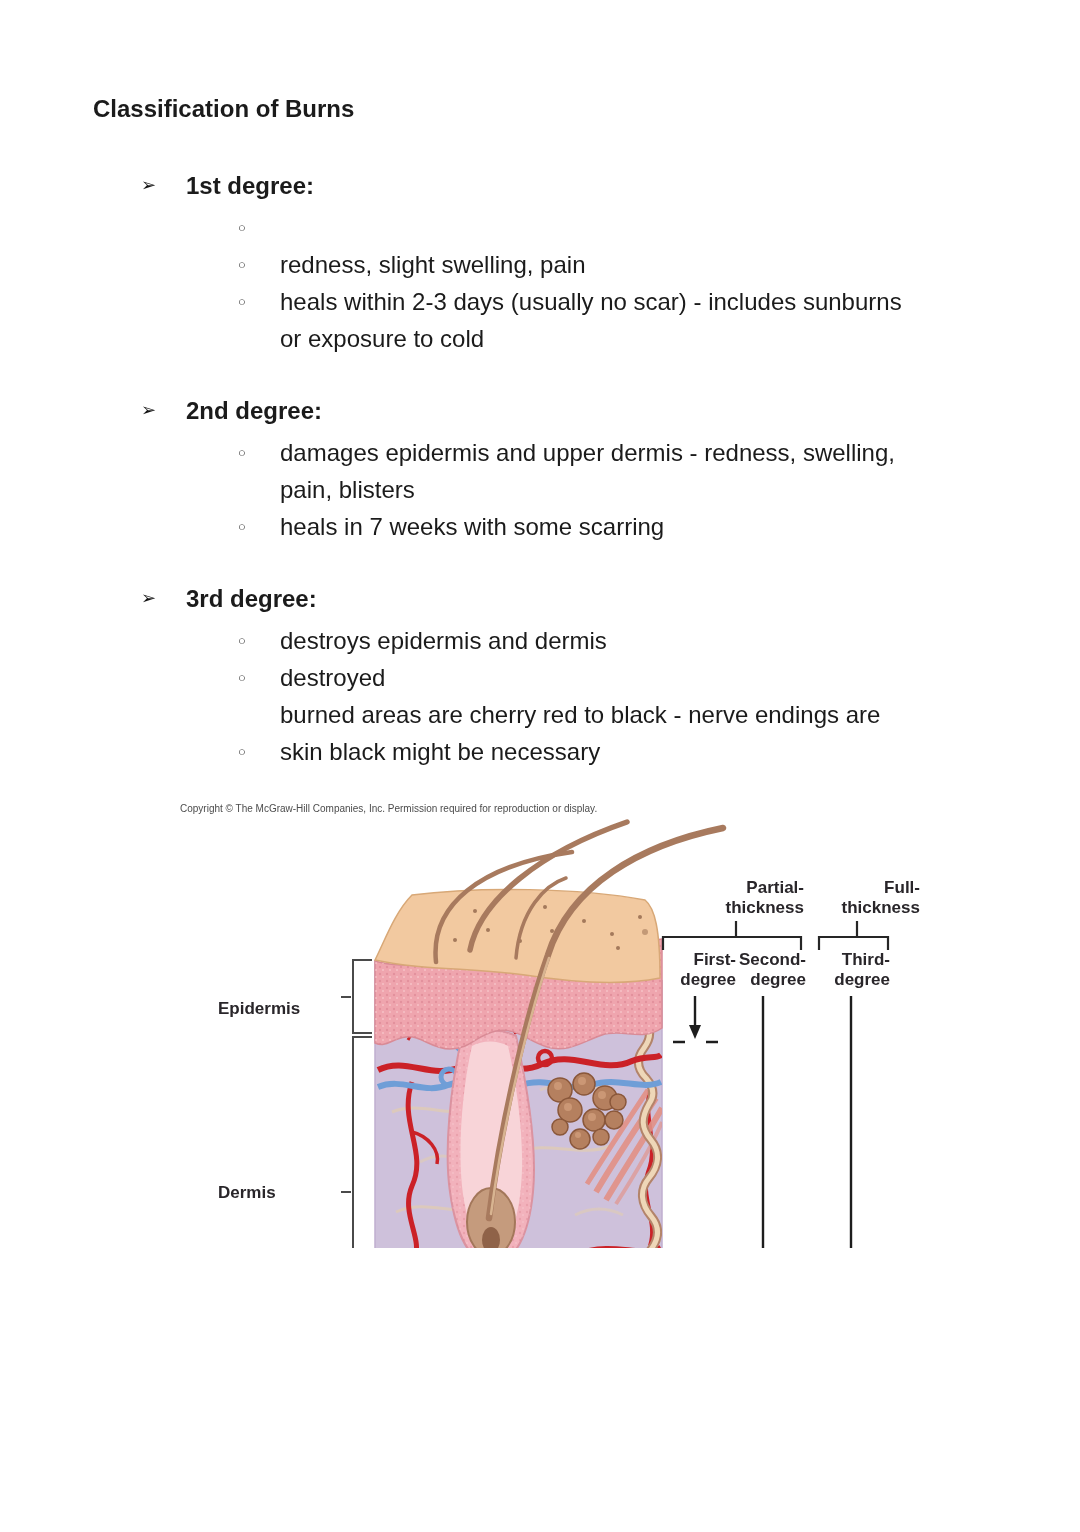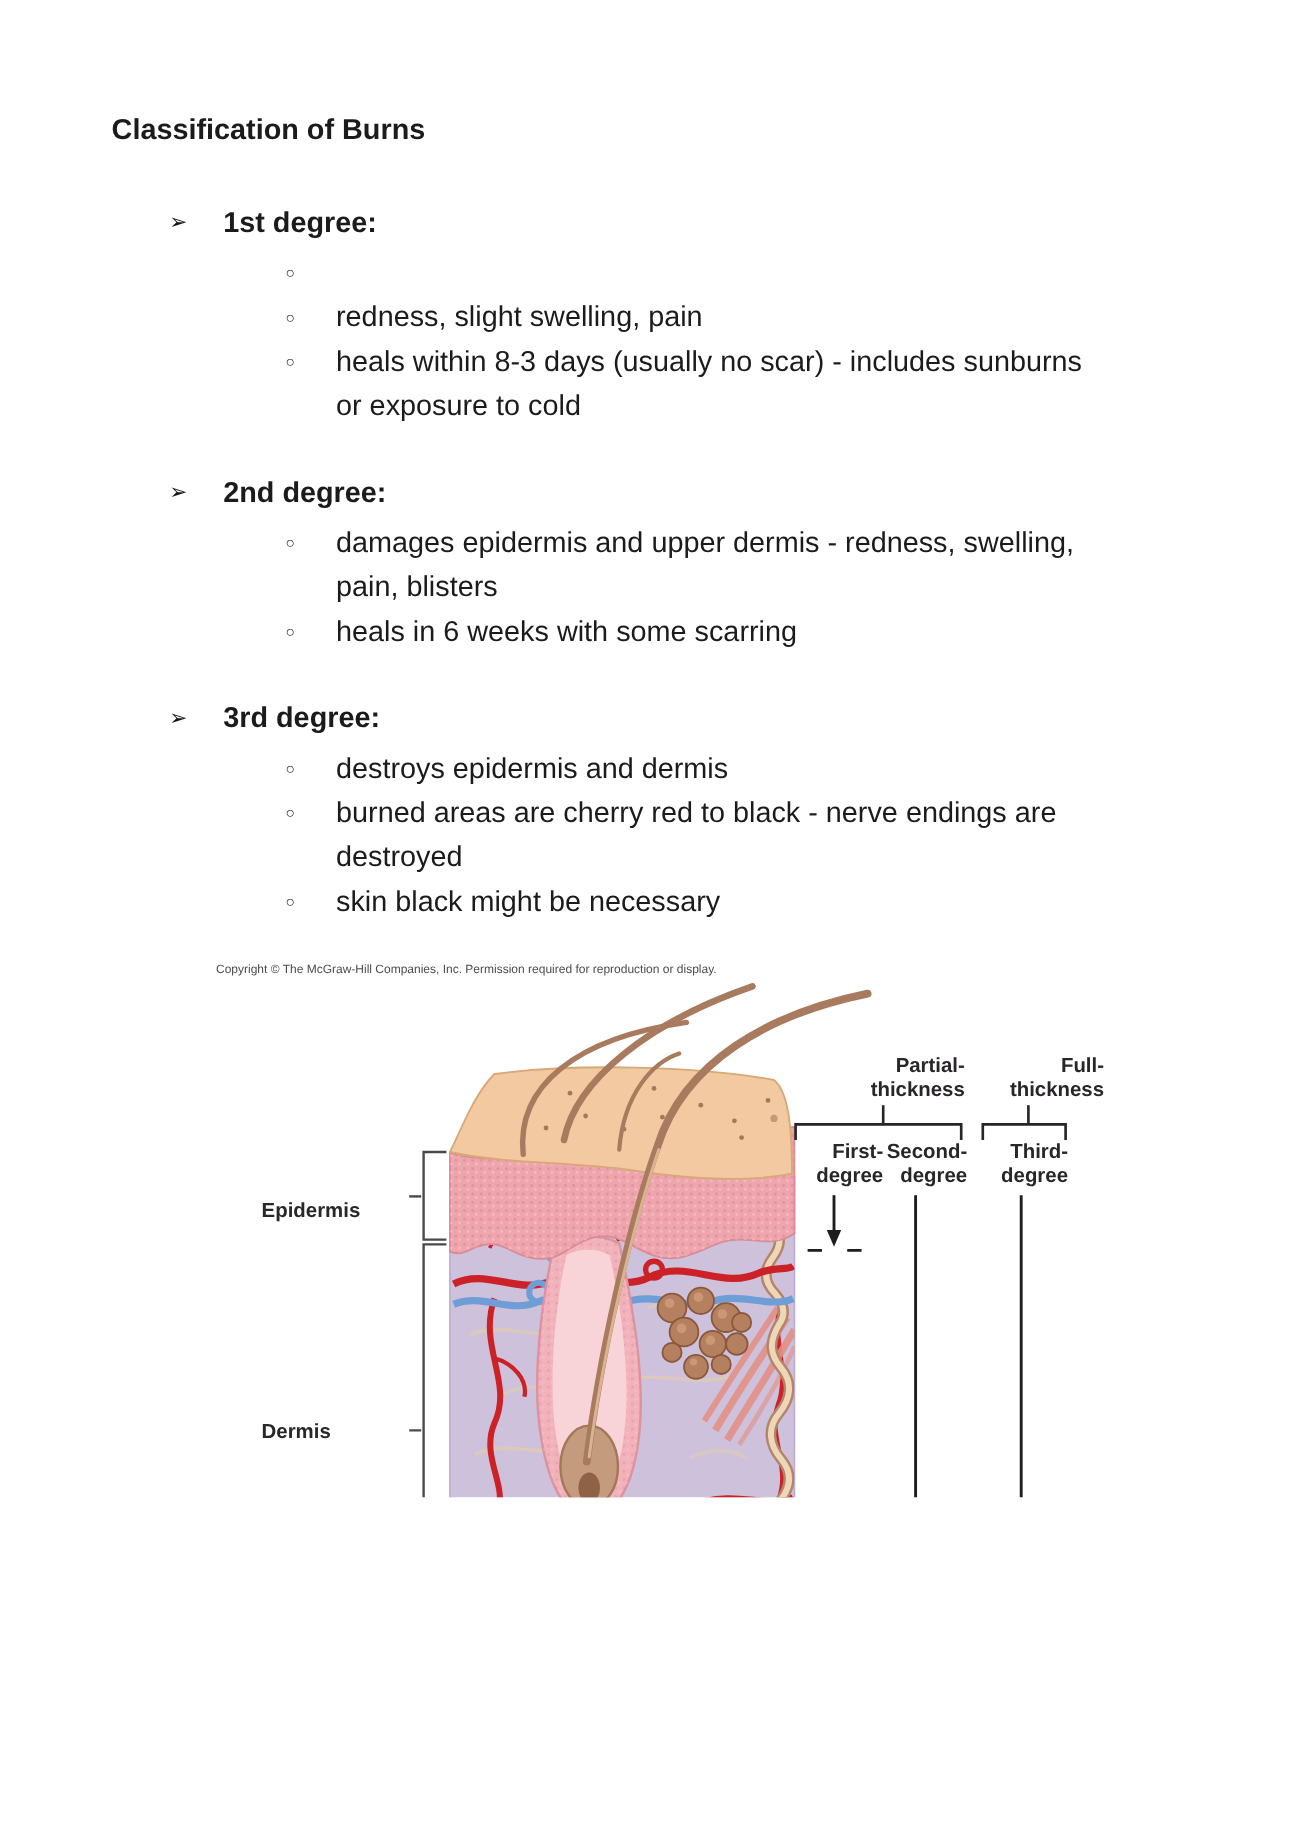--- a/index.html
+++ b/index.html
@@ -49,62 +49,62 @@
       </div>
       <div class="sub-item">
         <span class="sub-bullet">○</span>
         <div class="sub-text">
             <div class="line">redness, slight swelling, pain</div>
           </div>
       </div>
       <div class="sub-item">
         <span class="sub-bullet">○</span>
         <div class="sub-text">
-          <div class="line">heals within 8-3 days (usually no scar) - includes sunburns</div>
+          <div class="line">heals within 2-3 days (usually no scar) - includes sunburns</div>
           <div class="line">or exposure to cold</div>
         </div>
       </div>
     </div>
 
     <div class="section">
       <div class="sec-head">
         <span class="arrow-bullet">➢</span>
         <span class="sec-title">2nd degree:</span>
       </div>
       <div class="sub-item">
         <span class="sub-bullet">○</span>
         <div class="sub-text">
           <div class="line">damages epidermis and upper dermis - redness, swelling,</div>
           <div class="line">pain, blisters</div>
         </div>
       </div>
       <div class="sub-item">
         <span class="sub-bullet">○</span>
         <div class="sub-text">
-            <div class="line">heals in 6 weeks with some scarring</div>
+            <div class="line">heals in 7 weeks with some scarring</div>
           </div>
       </div>
     </div>
 
     <div class="section">
       <div class="sec-head">
         <span class="arrow-bullet">➢</span>
         <span class="sec-title">3rd degree:</span>
       </div>
       <div class="sub-item">
         <span class="sub-bullet">○</span>
         <div class="sub-text">
             <div class="line">destroys epidermis and dermis</div>
           </div>
       </div>
       <div class="sub-item">
         <span class="sub-bullet">○</span>
         <div class="sub-text">
+          <div class="line">destroyed</div>
           <div class="line">burned areas are cherry red to black - nerve endings are</div>
-          <div class="line">destroyed</div>
         </div>
       </div>
       <div class="sub-item">
         <span class="sub-bullet">○</span>
         <div class="sub-text">
             <div class="line">skin black might be necessary</div>
           </div>
       </div>
     </div>
 

